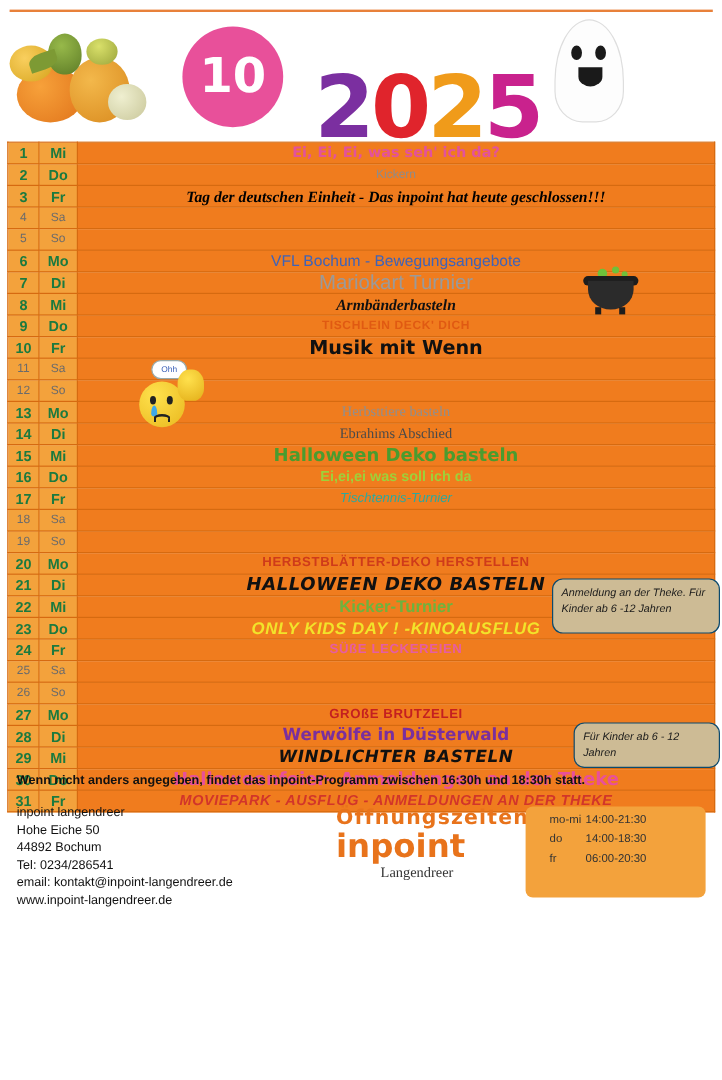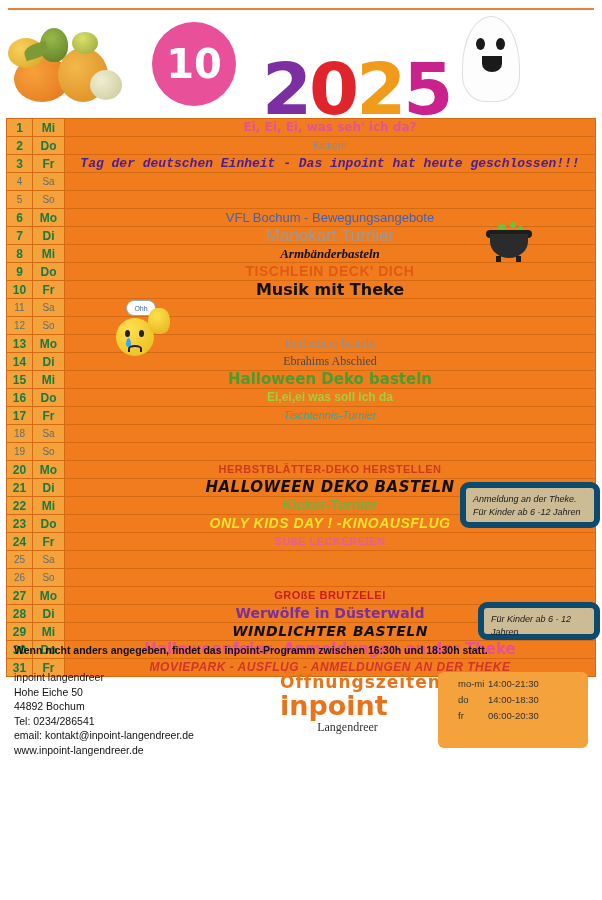--- a/index.html
+++ b/index.html
@@ -159,25 +159,25 @@
   .ev {
     display: block;
     line-height: 17px;
     white-space: nowrap;
     overflow: hidden;
   }
 
   
   .s-pink-comic   { color: #e3529b; font-weight: bold; font-family: "DejaVu Sans", sans-serif; font-size: 12px; }
   .s-gray-small   { color: #8c8c8c; font-size: 10px; }
-  .s-green-script { color: #4c1d95; font-style: italic; font-weight: bold; font-size: 13px; font-family: Liberation Mono, monospace; }
+  .s-green-script { color: #000000; font-style: italic; font-weight: bold; font-size: 13px; font-family: Liberation Serif, serif; }
   .s-blue         { color: #3f63b8; font-size: 13px; }
   .s-gray-cap     { color: #9a9a9a; font-size: 17px; }
   .s-black-script { color: #111111; font-weight: bold; font-style: italic; font-size: 13px; font-family: "Liberation Serif", serif; }
-  .s-orange-cap   { color: #e05a12; font-weight: bold; font-size: 14px; letter-spacing: .5px; }
+  .s-orange-cap   { color: #e05a12; font-weight: bold; font-size: 10px; letter-spacing: .5px; }
   .s-black-bold   { color: #111111; font-weight: bold; font-size: 16px; font-family: "DejaVu Sans", sans-serif; }
   .s-gray-serif   { color: #8f8f8f; font-size: 12px; font-family: "Liberation Serif", serif; }
   .s-dark-serif   { color: #4a4a4a; font-size: 12px; font-family: "Liberation Serif", serif; }
   .s-green-bold   { color: #4a9c2f; font-weight: bold; font-size: 15px; font-family: "DejaVu Sans", sans-serif; }
   .s-ltgreen      { color: #9ed13a; font-weight: bold; font-size: 12px; }
   .s-teal-ital    { color: #2aa9a0; font-style: italic; font-size: 11px; }
   .s-red-cap      { color: #cf3b1a; font-weight: bold; font-size: 11px; letter-spacing: .5px; }
   .s-black-ital-b { color: #111111; font-weight: bold; font-style: italic; font-size: 15px; font-family: "DejaVu Sans", sans-serif; letter-spacing: .5px; }
   .s-green-lime   { color: #6db33f; font-weight: bold; font-size: 14px; }
   .s-yellow-cap   { color: #f2e32a; font-weight: bold; font-size: 14px; font-style: italic; letter-spacing: .5px; }
@@ -233,21 +233,21 @@
     position: absolute; left: 18px; top: 0px;
     width: 30px; height: 16px;
     background: #ffffff; border: 1px solid #9aa; border-radius: 8px;
     font-size: 7px; color: #3f63b8; text-align: center; line-height: 15px;
   }
 
   
   .callout {
     position: absolute;
     background: #cdbb95;
-    border: 6px solid #0c4a6e;
+    border: 1px solid #0c4a6e;
     border-radius: 9px;
     color: #1a1a1a;
     font-style: italic;
     font-size: 9px;
     line-height: 13px;
     padding: 5px 7px;
     font-family: "Liberation Sans", sans-serif;
   }
   #callout-1 { left: 460px; top: 482px; width: 140px; height: 46px; }
   #callout-2 { left: 78px;  top: 568px; width: 92px;  height: 34px; }
@@ -403,21 +403,21 @@
           <td class="c-day">9</td>
           <td class="c-wd">Do</td>
           <td class="c-ev">
             <span class="ev s-orange-cap">TISCHLEIN DECK' DICH</span>
           </td>
         </tr>
         <tr class="">
           <td class="c-day">10</td>
           <td class="c-wd">Fr</td>
           <td class="c-ev">
-            <span class="ev s-black-bold">Musik mit Theke</span>
+            <span class="ev s-black-bold">Musik mit Wenn</span>
           </td>
         </tr>
         <tr class="weekend">
           <td class="c-day">11</td>
           <td class="c-wd">Sa</td>
           <td class="c-ev">
             <span class="ev "></span>
           </td>
         </tr>
         <tr class="weekend">

